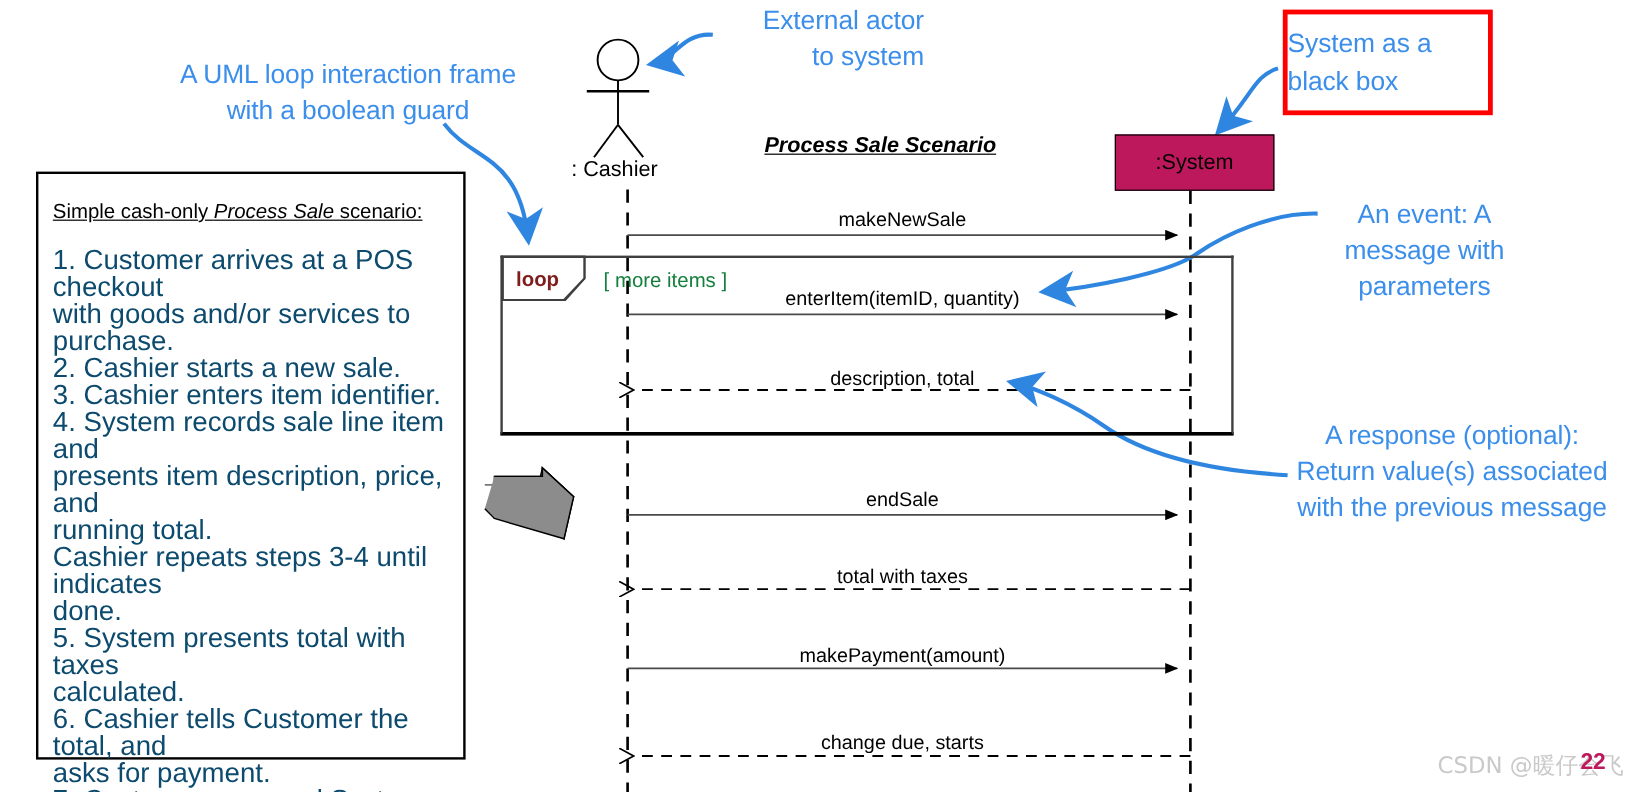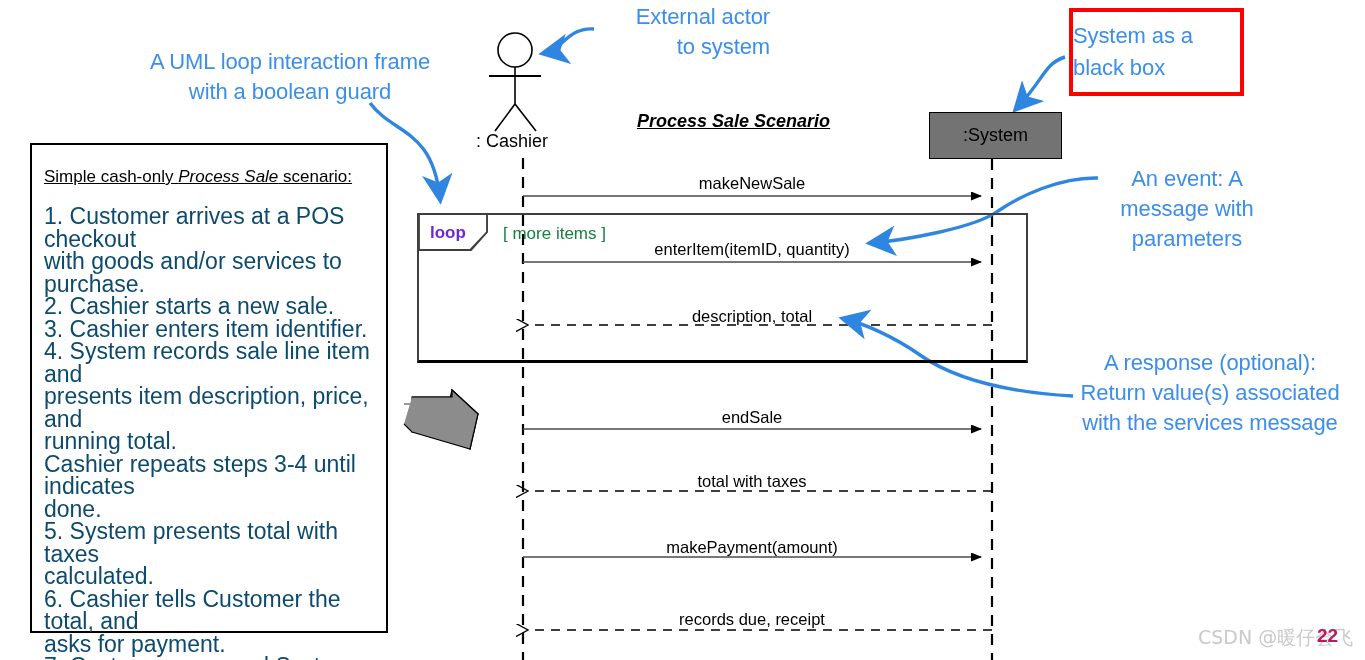--- a/index.html
+++ b/index.html
@@ -75,41 +75,41 @@
   .diagram-title {
     font-size: 18px;
     font-style: italic;
     font-weight: bold;
     text-decoration: underline;
     color: #000;
     white-space: nowrap;
   }
   .system-box {
     border: 1.5px solid #000;
-    background: #737373;
+    background: #be185d;
     box-sizing: border-box;
     display: flex;
     align-items: center;
     justify-content: center;
     font-size: 18px;
     color: #000;
   }
 
   
   .loop-frame {
     border: 2px solid #3f3f3f;
     border-bottom-width: 3px;
     border-bottom-color: #000;
     box-sizing: border-box;
     background: transparent;
   }
   .loop-tag-label {
     font-size: 17px;
     font-weight: bold;
-    color: #6d28d9;
+    color: #7f1d1d;
     white-space: nowrap;
   }
   .guard-label {
     font-size: 17px;
     color: #15803d;
     white-space: nowrap;
   }
 
   
   .msg-label {
@@ -247,38 +247,38 @@
   <div class="abs msg-label" style="left:523px; top:240px; width:458px;">enterItem(itemID, quantity)</div>
 
   <div class="abs msg-label" style="left:523px; top:307px; width:458px;">description, total</div>
 
   <div class="abs msg-label" style="left:523px; top:408px; width:458px;">endSale</div>
 
   <div class="abs msg-label" style="left:523px; top:472px; width:458px;">total with taxes</div>
 
   <div class="abs msg-label" style="left:523px; top:538px; width:458px;">makePayment(amount)</div>
 
-  <div class="abs msg-label" style="left:523px; top:610px; width:458px;">records due, receipt</div>
+  <div class="abs msg-label" style="left:523px; top:610px; width:458px;">change due, starts</div>
 
   <div class="abs annot" style="left:115px; top:47px; width:350px;">A UML loop interaction frame
 with a boolean guard</div>
 
   <div class="abs annot" style="left:580px; top:2px; width:190px;text-align:right;">External actor
 to system</div>
 
   <div class="abs red-box" style="left:1069px; top:8px; width:175px; height:88px;">
     <div class="annot">System as a
 black box</div>
   </div>
 
   <div class="abs annot" style="left:1092px; top:164px; width:190px;">An event: A
 message with
 parameters</div>
 
   <div class="abs annot" style="left:1060px; top:348px; width:300px;">A response (optional):
 Return value(s) associated
-with the services message</div>
+with the previous message</div>
 
   <div class="abs watermark" style="left:1198px; top:625px;">CSDN @暖仔会飞</div>
 
   <div class="abs page-num" style="left:1317px; top:625px;">22</div>
 
 </div>
 
 </body></html>

